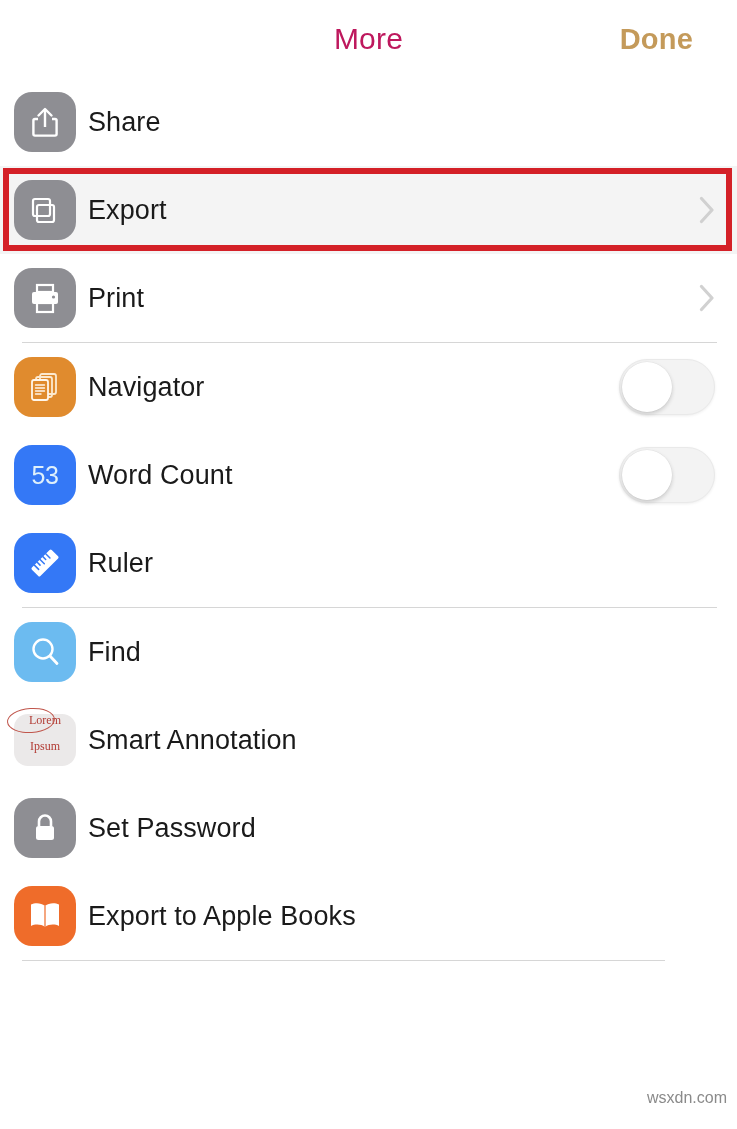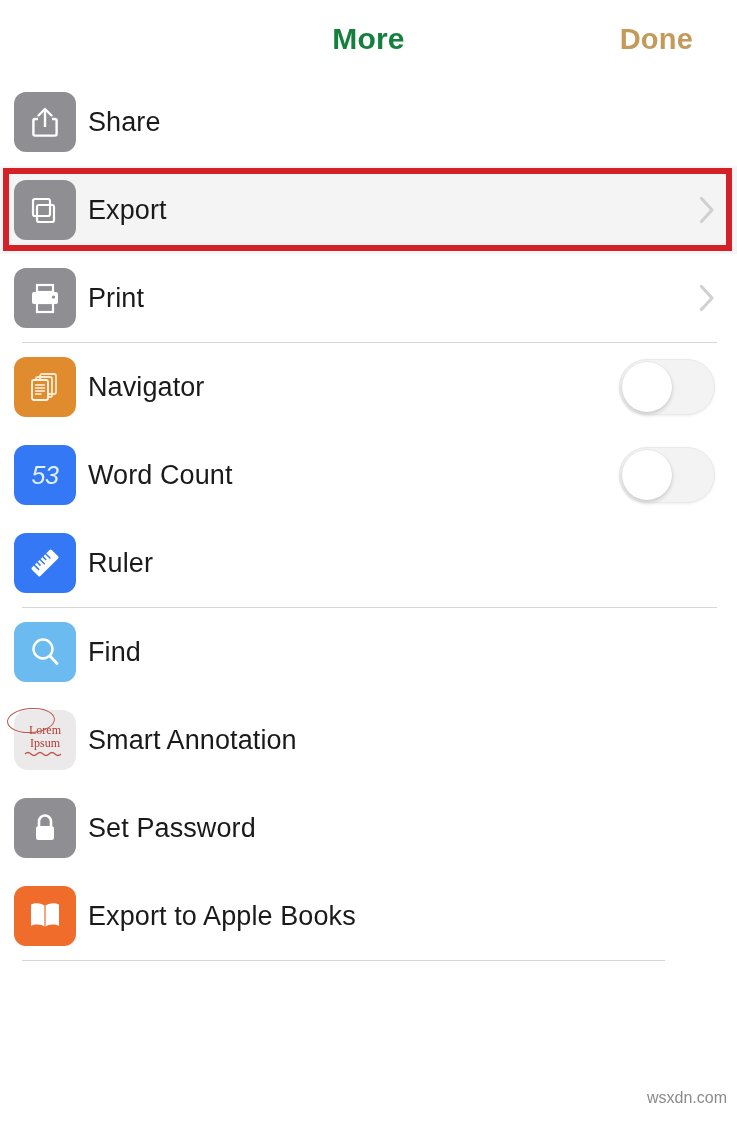--- a/index.html
+++ b/index.html
@@ -10,21 +10,21 @@
     overflow: hidden;
   }
   .screen { position: relative; width: 737px; height: 1129px; background: #fff; }
 
   
   .header {
     position: relative; height: 78px;
     display: flex; align-items: center; justify-content: center;
   }
   .header-title {
-    font-size: 30px; font-weight: bold; color: #15803d; letter-spacing: .2px;
+    font-size: 30px; font-weight: normal; color: #be185d; letter-spacing: .2px;
   }
   .header-done {
     position: absolute; right: 44px; top: 50%; transform: translateY(-50%);
     font-size: 29px; font-weight: bold; color: #c49a5a; letter-spacing: .2px;
   }
 
   
   .list { position: relative; }
   .row {
     position: relative;
@@ -36,34 +36,33 @@
   .row.highlighted { background: #f4f4f4; justify-content: space-between; }
   .row-label {
     margin-left: 12px;
     font-size: 27px; color: #1a1a1a; letter-spacing: .1px;
     white-space: nowrap;
   }
   .row-spacer { flex: 1 1 auto; }
 
   
   .icon {
-    width: 62px; height: 60px; border-radius: 12px;
+    width: 62px; height: 60px; border-radius: 18px;
     flex: 0 0 auto;
     display: flex; align-items: center; justify-content: center;
     position: relative;
-    font-style: italic;
   }
   .icon svg { display: block; }
   .icon-badge-text {
     font-size: 25px; font-weight: 500; color: #dff0fb; letter-spacing: -.5px;
   }
   .lorem-box {
-    width: 62px; height: 60px; border-radius: 14px; background: #ebe9e9;
+    width: 62px; height: 52px; border-radius: 14px; background: #ebe9e9;
     display: flex; flex-direction: column; align-items: center; justify-content: center;
-    gap: 1px;
+    gap: 14px;
   }
   .lorem-word {
     font-size: 12px; color: #b23b34; line-height: 12px;
     font-family: "Liberation Serif", serif;
   }
   .lorem-oval {
     position: absolute; left: 7px; top: 12px;
     width: 48px; height: 25px;
     border: 1.6px solid #c0564c; border-radius: 50%;
     transform: rotate(-4deg);

